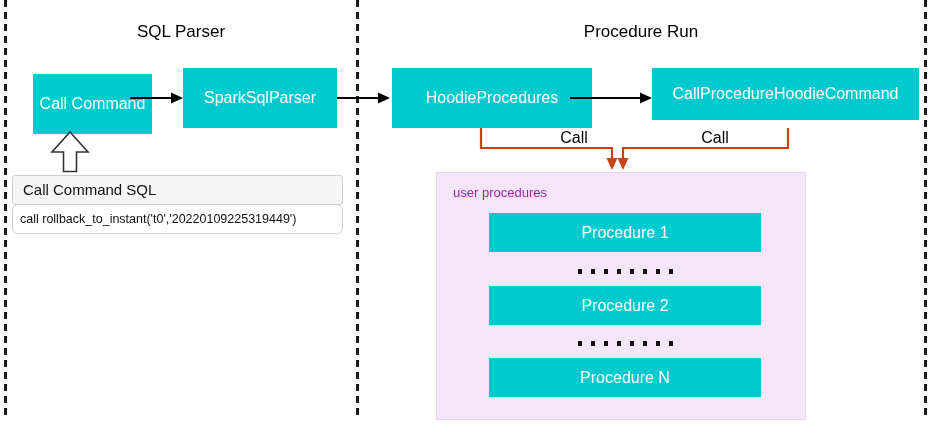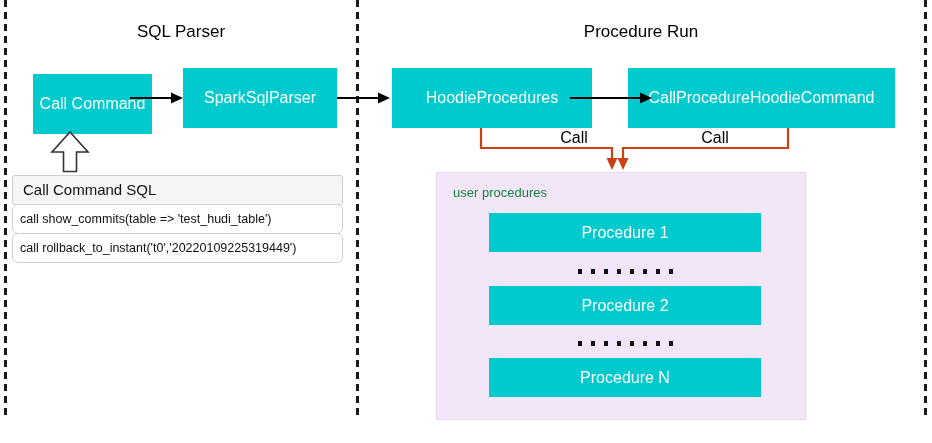--- a/index.html
+++ b/index.html
@@ -31,21 +31,21 @@
   }
   .sql-row{
     box-sizing:border-box;height:30px;background:#fff;border:1px solid #cfcfcf;border-radius:6px;
     font-size:12.5px;line-height:28px;padding:0 7px;color:#111;margin-top:-1px;white-space:nowrap;overflow:hidden;
   }
   .panel{
     position:absolute;left:436px;top:172px;width:370px;height:248px;
     background:#f3e6f8;border:1px solid #e9d6f0;box-sizing:border-box;
   }
   .panel-label{
-    position:absolute;left:16px;top:12px;font-size:13px;color:#15803d;
+    position:absolute;left:16px;top:12px;font-size:13px;color:#a21caf;
   }
   .proc{
     position:absolute;left:52px;width:272px;height:39px;background:#00cacd;color:#fff;
     display:flex;align-items:center;justify-content:center;font-size:16px;
   }
   .dots-row{
     position:absolute;left:52px;width:272px;height:8px;
     display:flex;align-items:center;justify-content:center;
   }
   .dot{display:inline-block;width:4px;height:5px;background:#111;margin:0 4.5px;}
@@ -58,21 +58,21 @@
   <div class="vdash" style="left:4px"></div>
   <div class="vdash" style="left:356px"></div>
   <div class="vdash" style="left:924px"></div>
 
   <div class="section-title" style="left:5px;width:352px">SQL Parser</div>
   <div class="section-title" style="left:357px;width:568px">Procedure Run</div>
 
   <div class="node" style="left:33px;top:74px;width:119px;height:60px">Call Command</div>
   <div class="node" style="left:183px;top:68px;width:154px;height:60px">SparkSqlParser</div>
   <div class="node" style="left:392px;top:68px;width:200px;height:60px">HoodieProcedures</div>
-  <div class="node" style="left:628px;top:68px;width:267px;height:60px">CallProcedureHoodieCommand</div>
+  <div class="node" style="left:652px;top:68px;width:267px;height:52px">CallProcedureHoodieCommand</div>
 
   <svg class="overlay" viewBox="0 0 932 443">
 
     <g>
       <line x1="130" y1="98" x2="172" y2="98" stroke="#000" stroke-width="2.2"></line>
       <polygon points="171,92.5 171,103.5 183,98" fill="#000"></polygon>
     </g>
 
     <g>
       <line x1="337" y1="98" x2="379" y2="98" stroke="#000" stroke-width="2.2"></line>
@@ -95,21 +95,20 @@
     </g>
 
     <polygon points="70,132 88,152 76.5,152 76.5,171.5 63.5,171.5 63.5,152 52,152" fill="#ffffff" stroke="#333333" stroke-width="1.6" stroke-linejoin="miter"></polygon>
   </svg>
 
   <div class="edge-label" style="left:574px">Call</div>
   <div class="edge-label" style="left:715px">Call</div>
 
   <div class="sql-card">
     <div class="sql-header">Call Command SQL</div>
-    <div class="sql-row">call show_commits(table =&gt; 'test_hudi_table')</div>
     <div class="sql-row">call rollback_to_instant('t0','20220109225319449')</div>
   </div>
 
   <div class="panel">
     <div class="panel-label">user procedures</div>
     <div class="proc" style="top:40px">Procedure 1</div>
     <div class="dots-row" style="top:94px">
         <span class="dot"></span>
         <span class="dot"></span>
         <span class="dot"></span>

